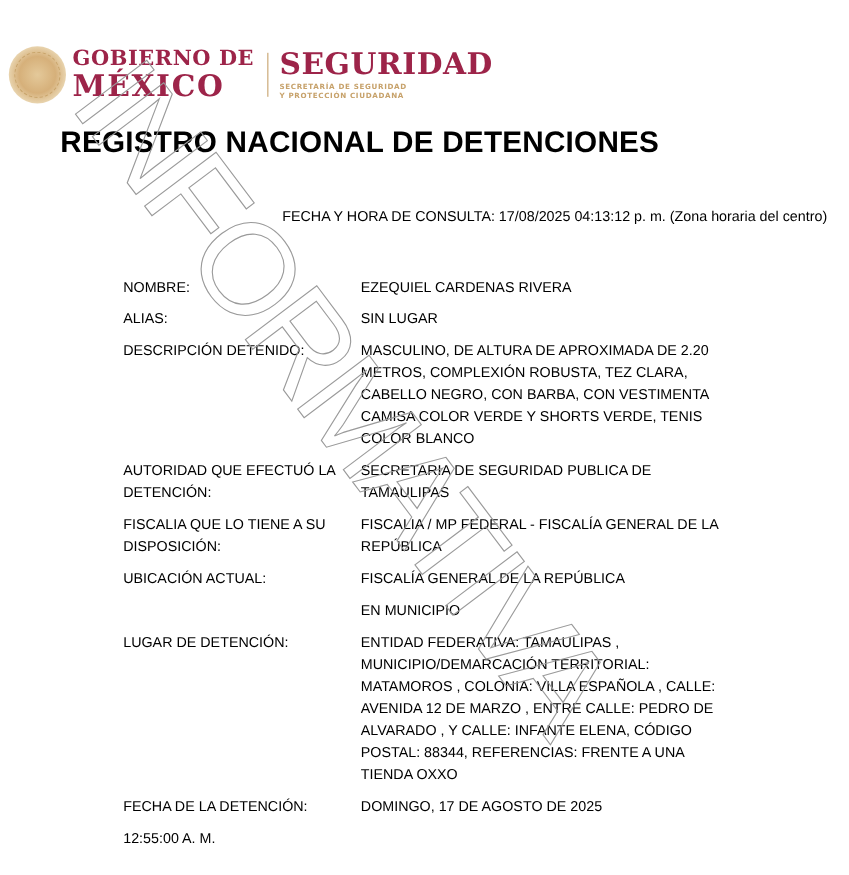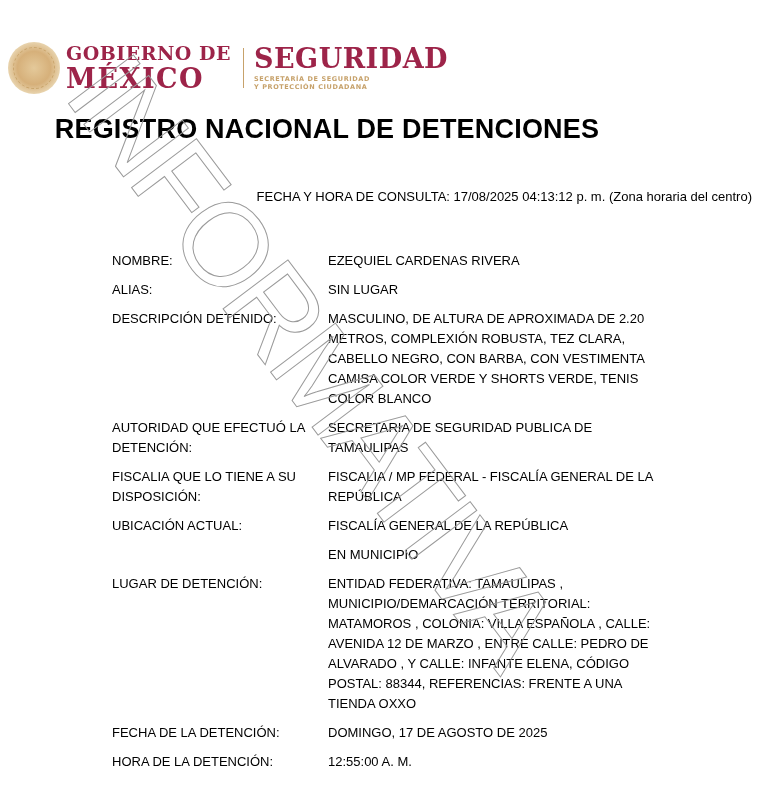--- a/index.html
+++ b/index.html
@@ -75,20 +75,19 @@
   </div>
   <div class="row">
     <div class="lab">LUGAR DE DETENCIÓN:</div>
     <div class="val">ENTIDAD FEDERATIVA: TAMAULIPAS , MUNICIPIO/DEMARCACIÓN TERRITORIAL: MATAMOROS  , COLONIA: VILLA ESPAÑOLA , CALLE: AVENIDA 12 DE MARZO , ENTRE CALLE: PEDRO DE ALVARADO , Y CALLE: INFANTE ELENA, CÓDIGO POSTAL: 88344, REFERENCIAS: FRENTE A UNA TIENDA OXXO</div>
   </div>
   <div class="row">
     <div class="lab">FECHA DE LA DETENCIÓN:</div>
     <div class="val">DOMINGO, 17 DE AGOSTO DE 2025</div>
   </div>
   <div class="row">
-    <div class="lab">HORA DE LA DETENCIÓN:</div>
     <div class="val">12:55:00 A. M.</div>
   </div>
 </div>
 
 <svg class="wm" viewBox="0 0 772 795" xmlns="http://www.w3.org/2000/svg">
   <text x="0" y="0" transform="translate(62,95) rotate(53)" font-family="Liberation Sans, sans-serif" font-size="118" letter-spacing="-6" fill="none" stroke="#9a9a9a" stroke-width="1">INFORMATIVA</text>
 </svg>
 
 </body></html>

